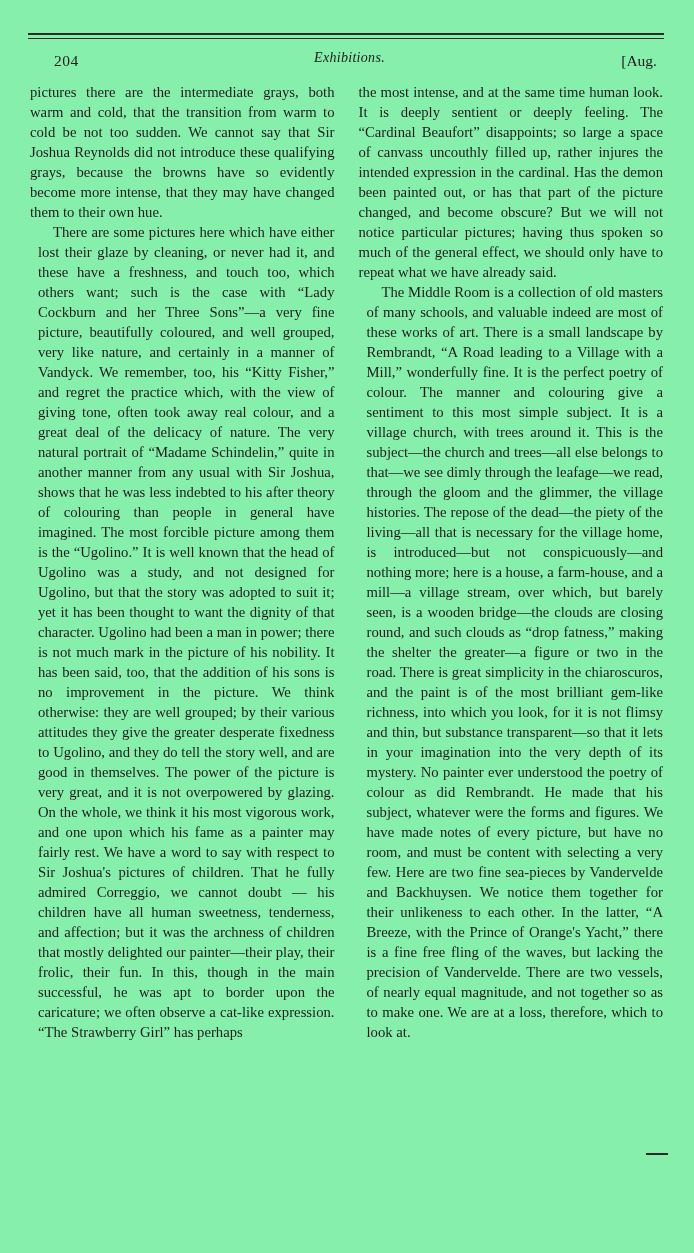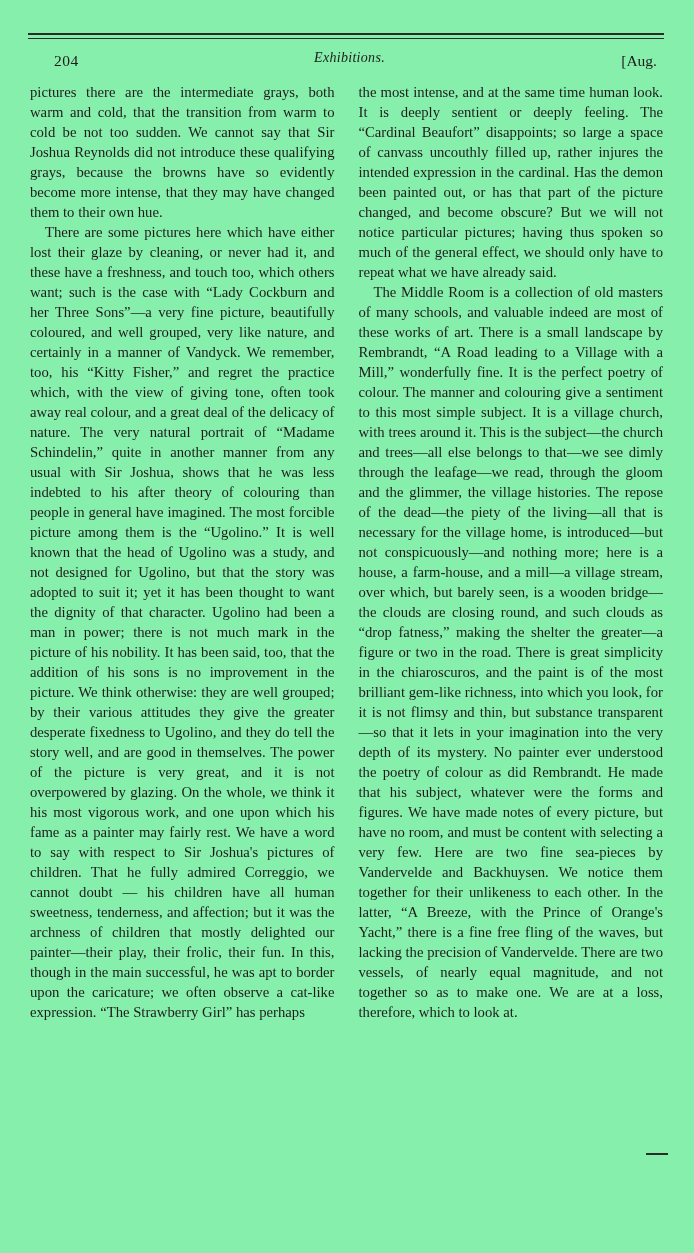--- a/index.html
+++ b/index.html
@@ -71,20 +71,21 @@
     font-size: 14.7px;
     line-height: 20px;
     text-align: justify;
     text-justify: inter-word;
   }
   .col p {
     margin: 0;
   }
   .col p.ind {
     text-indent: 15px;
+    margin-left: 8px;
   }
   .end-dash {
     position: absolute;
     left: 646px;
     top: 1153px;
     width: 22px;
     height: 2px;
     background: #2c2b28;
   }
 </style>

